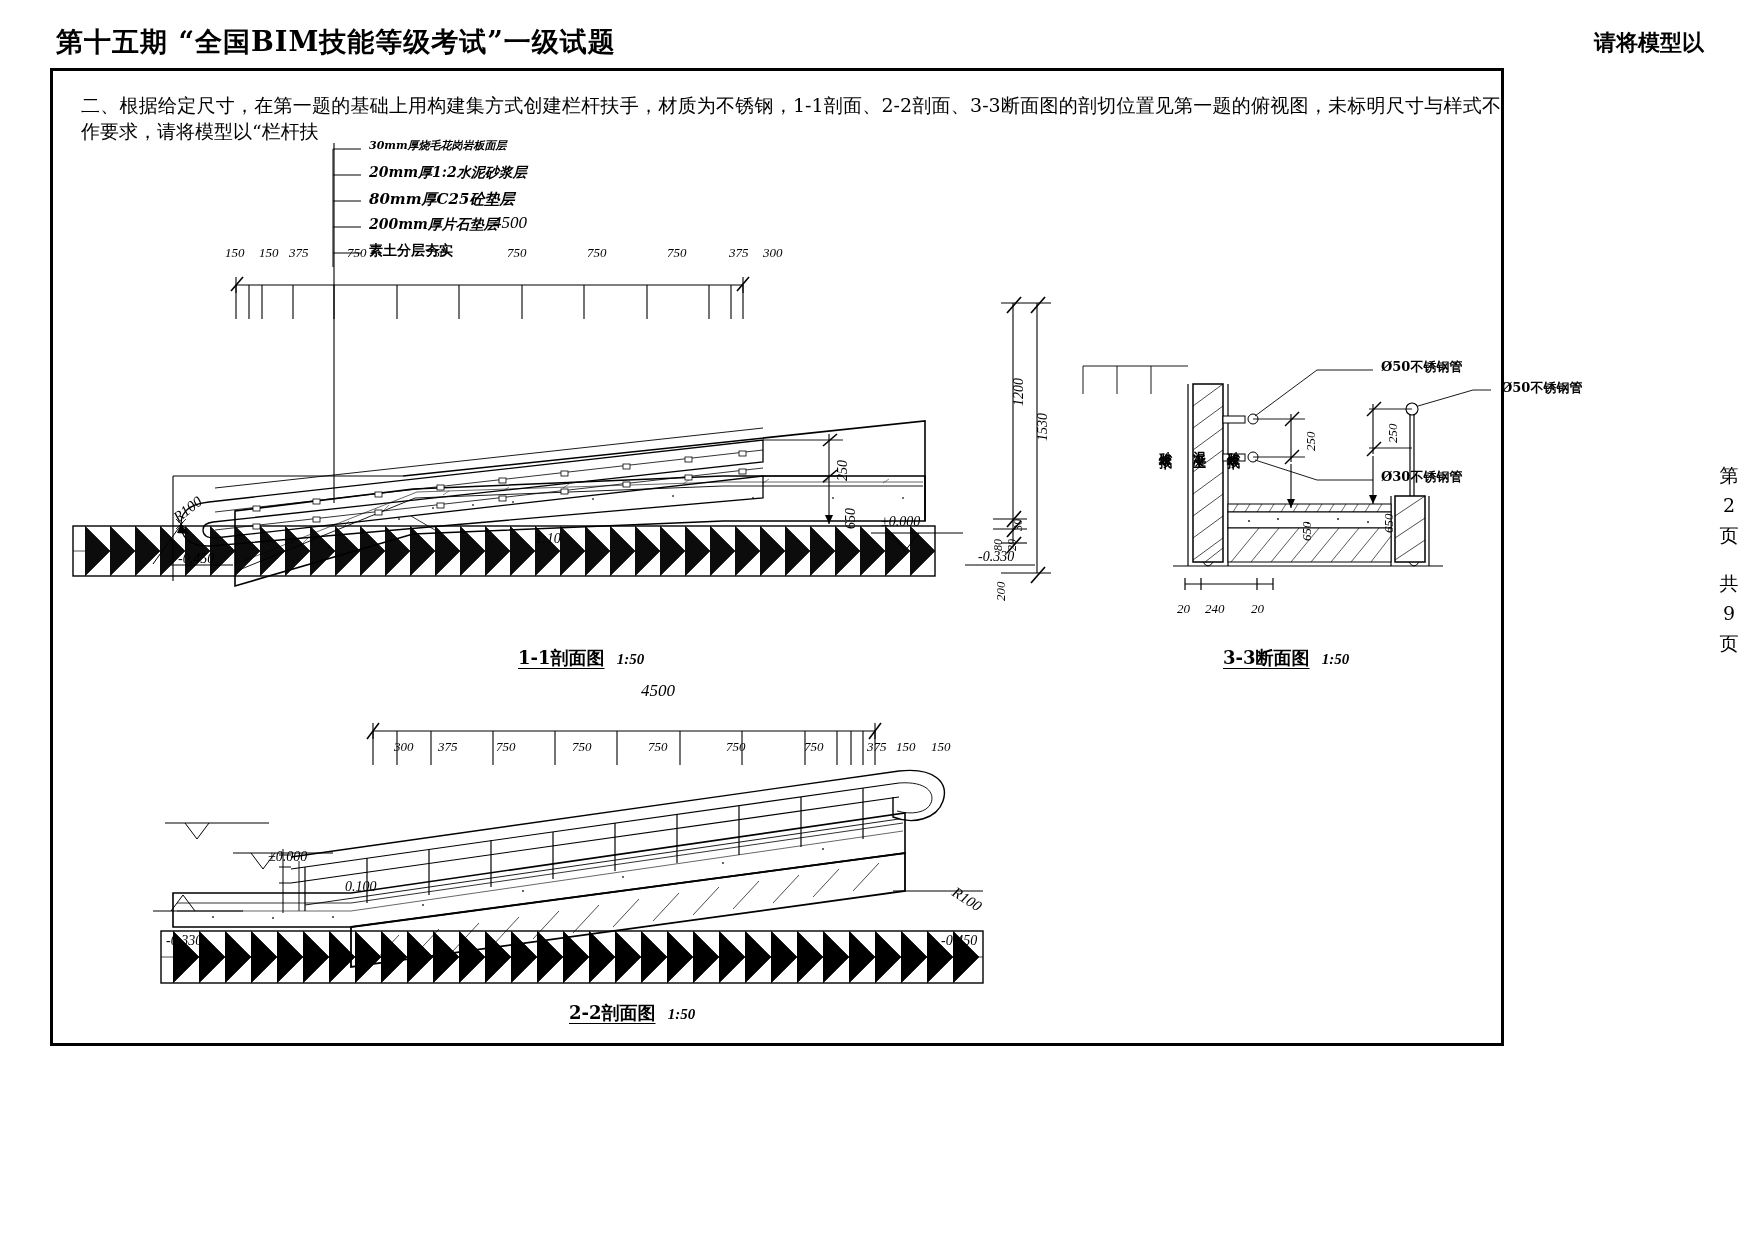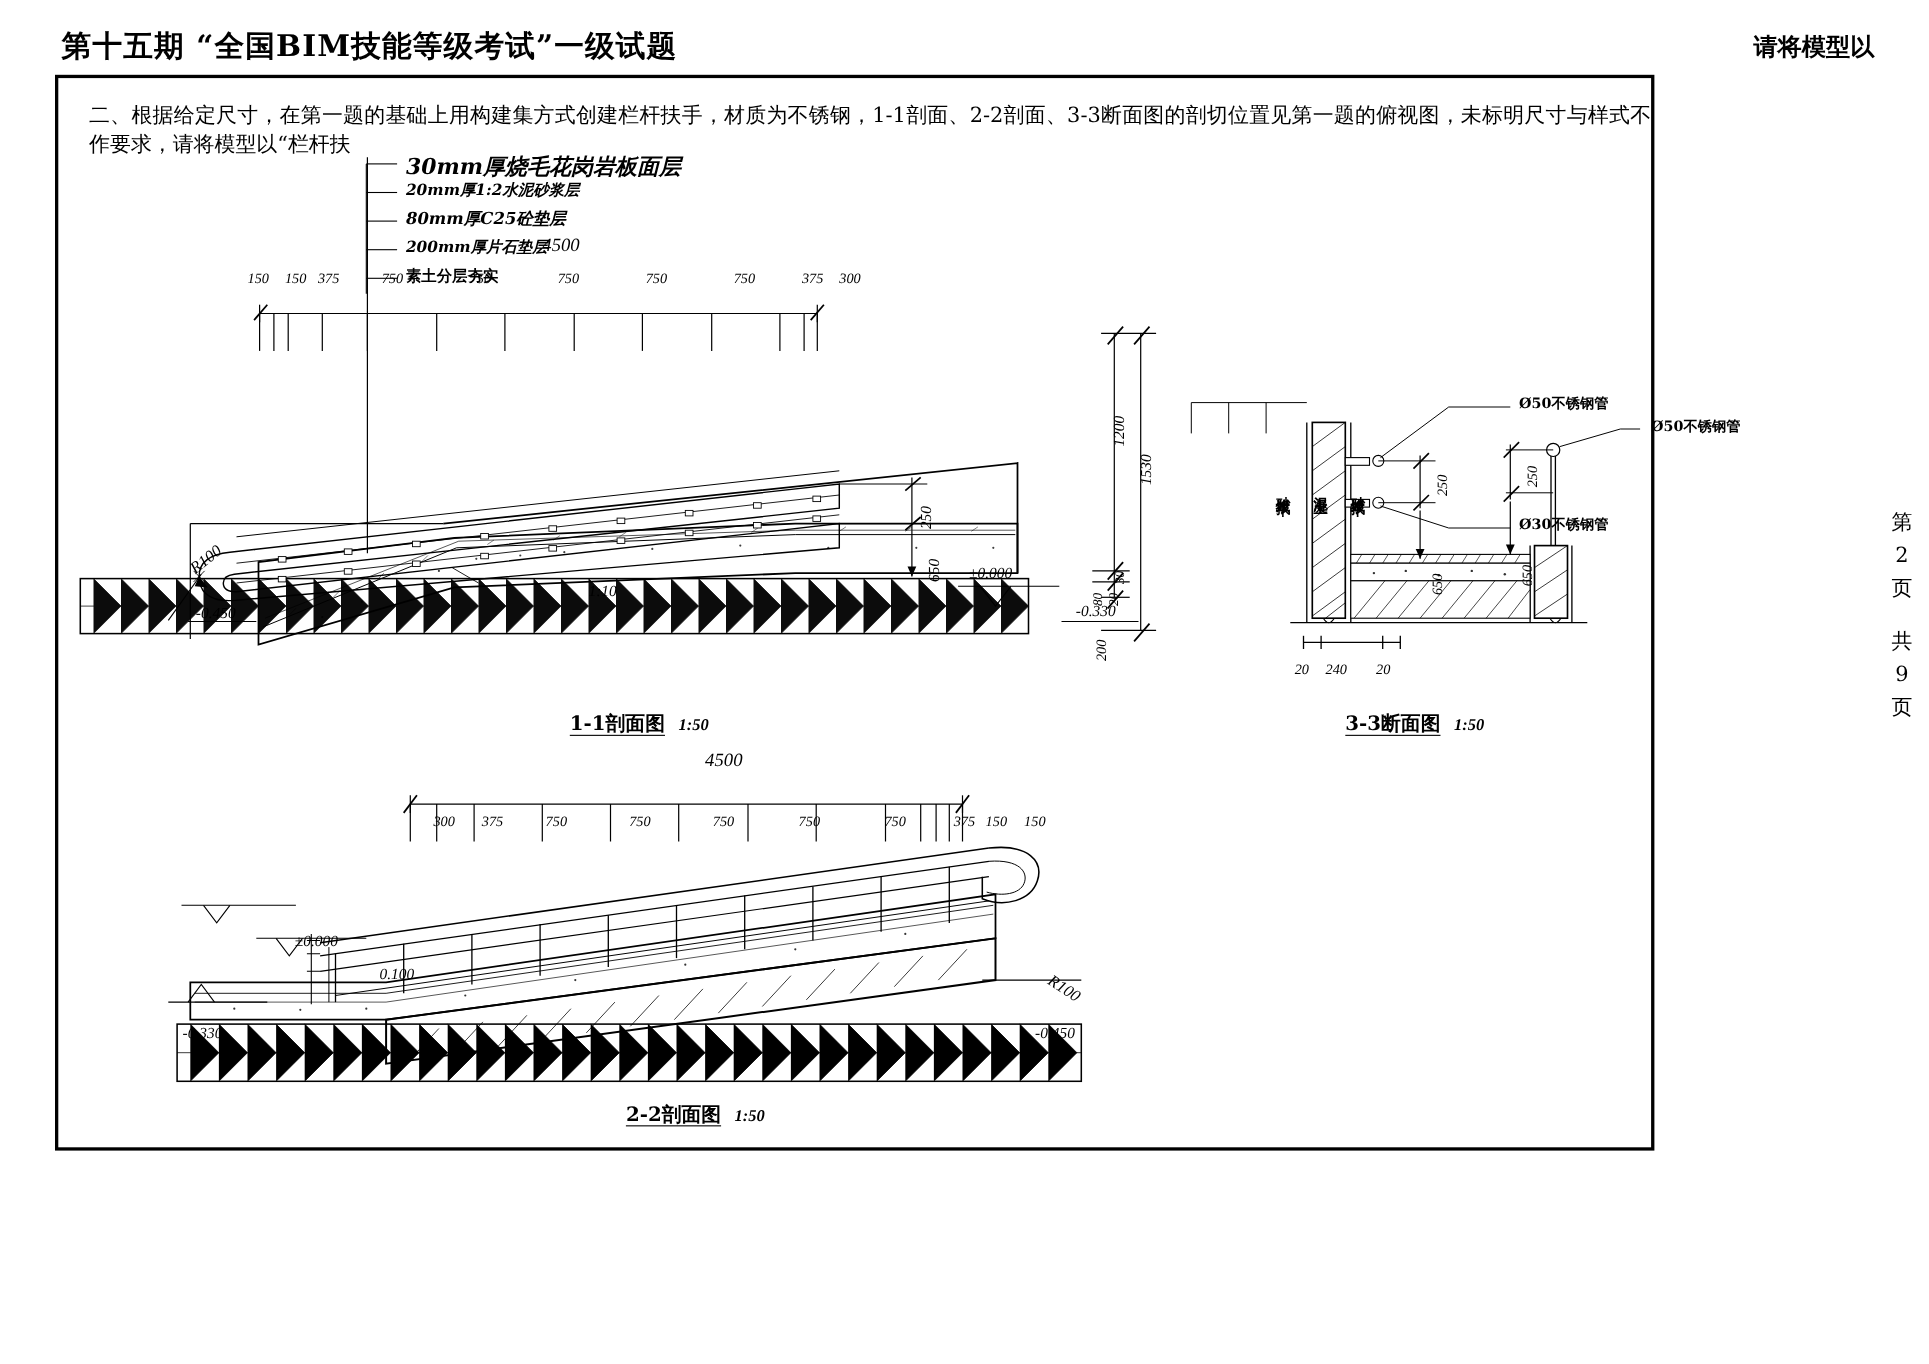--- a/index.html
+++ b/index.html
@@ -66,21 +66,21 @@
 
     <div class="dwg" style="left:278px;top:72px;">
       <svg width="70" height="130">
         <path class="ln" d="M2 6 L2 124" stroke-width="1"></path>
         <path class="ln" d="M2 6 L30 6" stroke-width="1"></path>
         <path class="ln" d="M2 32 L30 32" stroke-width="1"></path>
         <path class="ln" d="M2 58 L30 58" stroke-width="1"></path>
         <path class="ln" d="M2 84 L30 84" stroke-width="1"></path>
         <path class="ln" d="M2 110 L30 110" stroke-width="1"></path>
       </svg>
-      <div class="cn" style="left:38px;top:-5px;font-size:20px;">30mm厚烧毛花岗岩板面层</div>
+      <div class="cn" style="left:38px;top:-5px;font-size:11px;">30mm厚烧毛花岗岩板面层</div>
       <div class="cn" style="left:38px;top:21px;font-size:14px;">20mm厚1:2水泥砂浆层</div>
       <div class="cn" style="left:38px;top:47px;font-size:15px;">80mm厚C25砼垫层</div>
       <div class="cn" style="left:38px;top:73px;font-size:14px;">200mm厚片石垫层</div>
       <div class="cn" style="left:38px;top:99px;font-size:14px;font-style:normal;">素土分层夯实</div>
     </div>
 
     <div class="dwg" style="left:0px;top:190px;width:1000px;height:420px;">
 
       <svg width="1000" height="420" style="position:absolute;left:0;top:-118px;">
 

